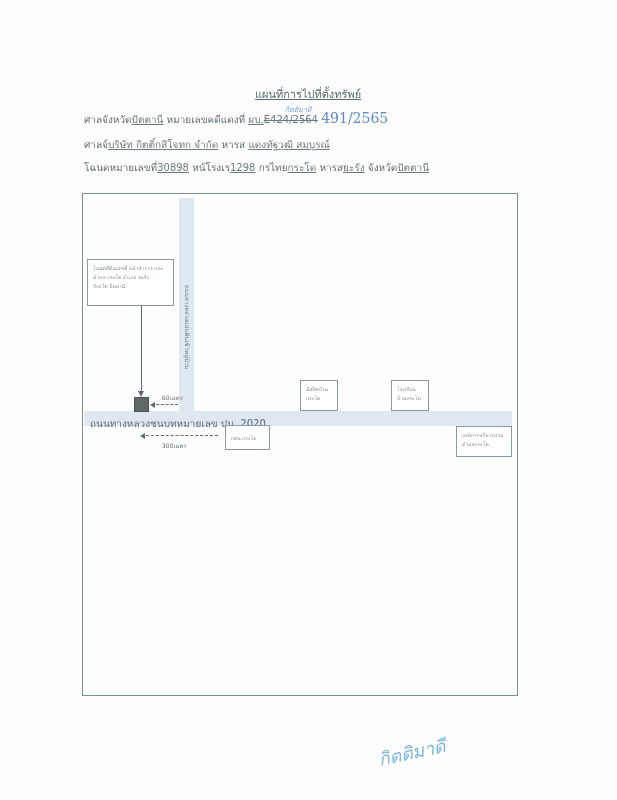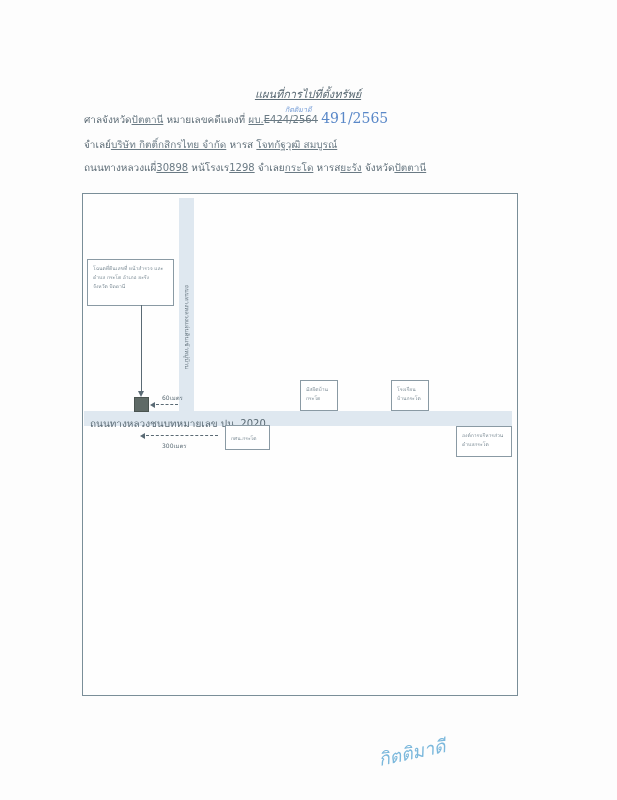--- a/index.html
+++ b/index.html
@@ -3,21 +3,21 @@
 <meta charset="utf-8">
 <style>
   html, body { margin: 0; padding: 0; }
   body {
     width: 617px; height: 800px; background: #fdfdfd; position: relative;
     overflow: hidden; font-family: "DejaVu Sans", sans-serif; color: #4a5a66;
   }
   .abs { position: absolute; }
   .title {
     left: 0; width: 616px; top: 85px; text-align: center; font-size: 11px;
-    color: #5a6a74; text-decoration: underline; font-style: italic;
+    color: #5a6a74; text-decoration: underline;
   }
   .line { left: 84px; font-size: 10px; color: #5d6c76; white-space: nowrap; }
   .u { text-decoration: underline; color: #6a7a84; }
   .strike { text-decoration: line-through; }
   .hand { font-family: "DejaVu Serif", serif; color: #5a88c8; font-size: 14px; }
   .hand-small { color: #7aa0d8; font-size: 7px; font-style: italic; }
 
   .map-frame {
     left: 82px; top: 193px; width: 436px; height: 503px;
     border: 1.5px solid #7a8e98; box-sizing: border-box; background: #fefefe;
@@ -59,29 +59,29 @@
 
 <div class="abs line" style="top:110px;">
   <span>ศาลจังหวัด</span><span class="u">ปัตตานี</span>
   <span>หมายเลขคดีแดงที่</span>
   <span class="u">ผบ.</span><span class="u strike">E424/2564</span>
   <span class="hand">491/2565</span>
 </div>
 <div class="abs hand-small" style="left:285px; top:104px;">กิตติมาดี</div>
 
 <div class="abs line" style="top:137px;">
-  <span>จำเลย์</span><span class="u">บริษัท กิตติ์กสิกรไทย จำกัด</span>
+  <span>ศาลจ์</span><span class="u">บริษัท กิตติ์กสิโจทก จำกัด</span>
   <span>หารส</span>
-  <span class="u">โจทกัฐวุฒิ สมบูรณ์</span>
+  <span class="u">แดงทัฐวุฒิ สมบูรณ์</span>
 </div>
 
 <div class="abs line" style="top:160px;">
-  <span>ถนนทางหลวงแผี่</span><span class="u">30898</span>
+  <span>โฉนดหมายเลขที่</span><span class="u">30898</span>
   <span>หน้โรงเร</span><span class="u">1298</span>
-  <span>จำเลย</span><span class="u">กระโด</span>
+  <span>กรไทย</span><span class="u">กระโด</span>
   <span>หารส</span><span class="u">ยะรัง</span>
   <span>จังหวัด</span><span class="u">ปัตตานี</span>
 </div>
 
 <div class="abs map-frame"></div>
 
 <div class="abs road-v"></div>
 <div class="abs road-v-label">ถนนทางหลวงแผ่นดินเข้าหมู่บ้าน</div>
 <div class="abs road-h"></div>
 <div class="abs road-h-label">ถนนทางหลวงชนบทหมายเลข ปน. 2020</div>

